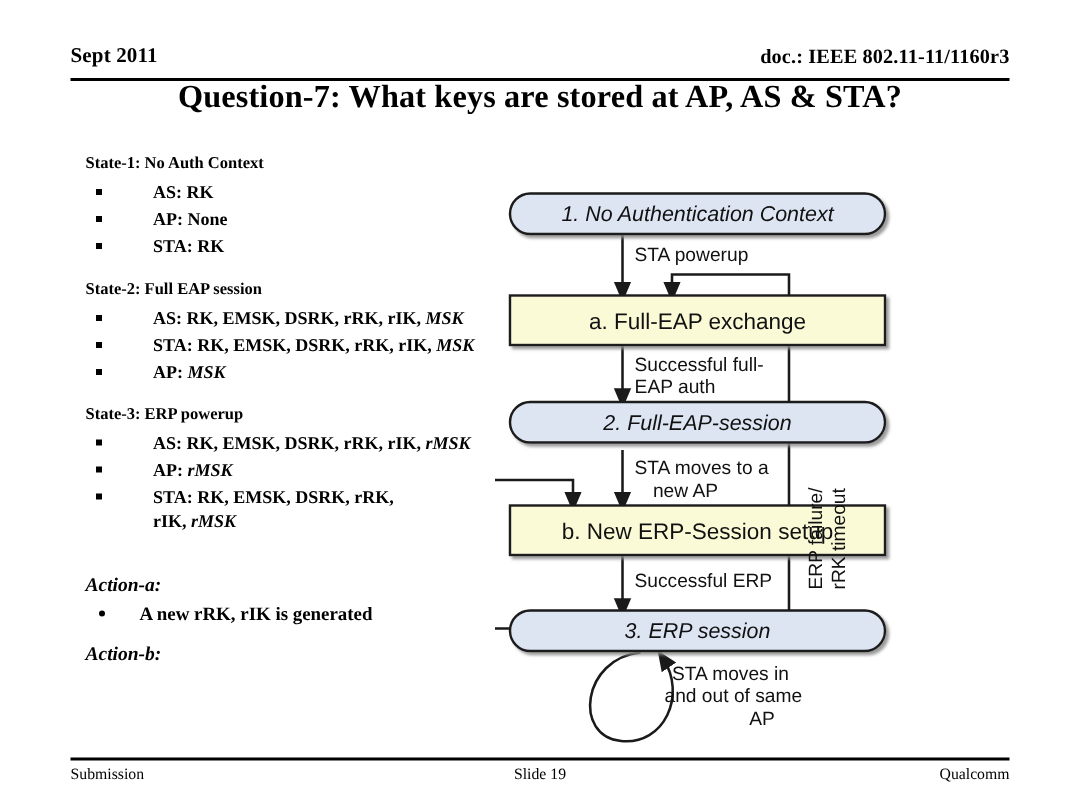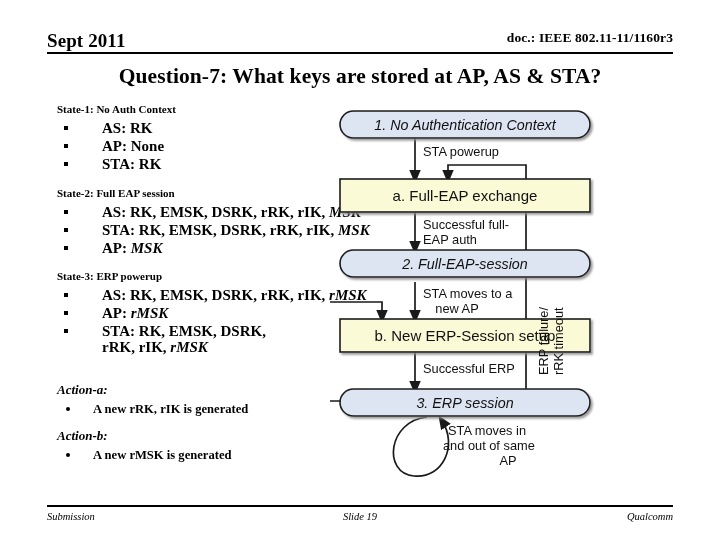--- a/index.html
+++ b/index.html
@@ -22,38 +22,38 @@
     left: 47px;
     top: 30px;
     width: 626px;
     height: 22px;
     border-bottom: 2.5px solid #000;
   }
   #header .hdr-left {
     position: absolute;
     left: 0;
     top: 0;
-    font-size: 19px;
+    font-size: 14px;
     font-weight: bold;
     letter-spacing: 0.1px;
   }
   #header .hdr-right {
     position: absolute;
     right: 0;
     top: 0;
     font-size: 13.5px;
     font-weight: bold;
     letter-spacing: 0.1px;
     text-align: center;
   }
 
   #slide-title {
     position: absolute;
     left: 0;
-    top: 64px;
+    top: 52px;
     width: 720px;
     text-align: center;
     font-size: 21.5px;
     font-weight: bold;
     letter-spacing: 0.1px;
   }
 
   
   #content {
     position: absolute;
@@ -68,21 +68,21 @@
     line-height: 19px;
   }
   .state-list {
     list-style: none;
     margin: 0 0 11px 0;
     padding: 0;
   }
   .state-list li {
     position: relative;
     padding-left: 45px;
-    font-size: 15px;
+    font-size: 12px;
     font-weight: bold;
     line-height: 15.5px;
     margin-bottom: 2.5px;
   }
   .state-list li .sq-bullet {
     position: absolute;
     left: 7px;
     top: 5px;
     width: 4px;
     height: 4px;
@@ -118,35 +118,34 @@
     background: #000;
     border-radius: 50%;
   }
 
   .gap-a { height: 14px; }
 
   
   #diagram {
     position: absolute;
     left: 330px;
-    top: 105px;
+    top: 123px;
     width: 378px;
     height: 385px;
   }
   #diagram svg { display: block; }
 
   
   #footer {
     position: absolute;
     left: 47px;
     top: 505px;
     width: 626px;
     border-top: 2.5px solid #000;
     height: 22px;
-    font-style: italic;
   }
   #footer .ft {
     position: absolute;
     top: 4px;
     font-size: 10.5px;
   }
   #footer .ft-left  { left: 0; }
   #footer .ft-mid   { left: 50%; transform: translateX(-50%); }
   #footer .ft-right { right: 0; }
 </style>
@@ -184,23 +183,20 @@
   </ul>
 
   <div class="gap-a"></div>
 
   <div class="action-head">Action-a:</div>
   <ul class="action-list">
     <li><span class="rd-bullet"></span><span>A new rRK, rIK is generated</span></li>
   </ul>
 
   <div class="action-head">Action-b:</div>
-  <ul class="action-list">
-    <li><span class="rd-bullet"></span><span>A new rMSK is generated</span></li>
-  </ul>
 </div>
 
 <div id="diagram">
 <svg width="378" height="385" viewBox="0 0 378 385" xmlns="http://www.w3.org/2000/svg">
   <defs>
     <marker id="arrow" markerWidth="9" markerHeight="9" refX="4.2" refY="4" orient="auto">
       <path d="M0,0.6 L8,4 L0,7.4 z" fill="#1a1a1a"></path>
     </marker>
     <filter id="sh" x="-25%" y="-25%" width="160%" height="170%">
       <feDropShadow dx="2" dy="2" stdDeviation="0.9" flood-color="#8a8a8a" flood-opacity="0.85"></feDropShadow>

